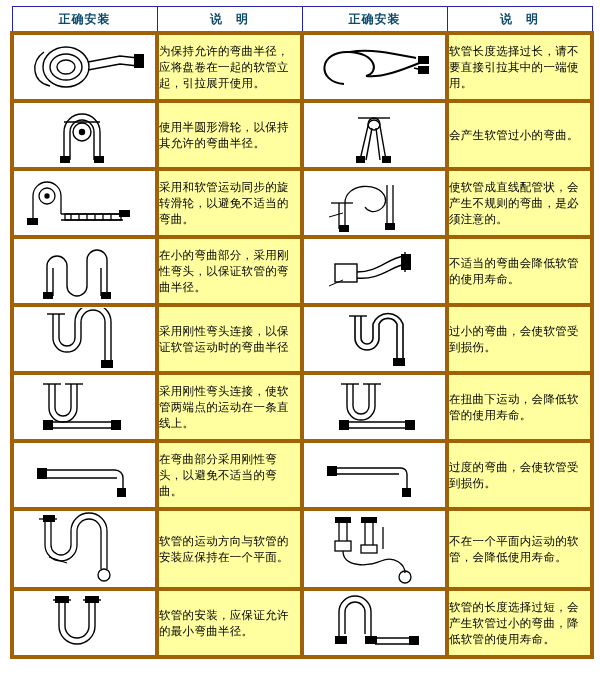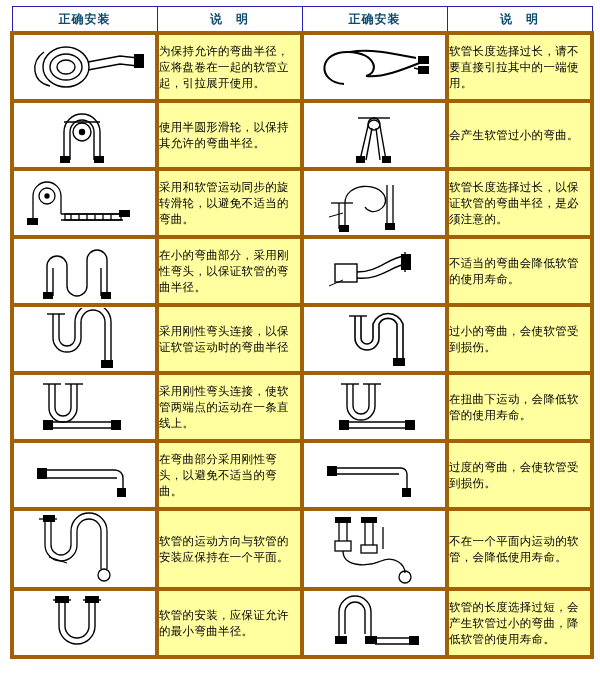--- a/index.html
+++ b/index.html
@@ -204,21 +204,21 @@
                 <path d="M22 30 L44 30"></path>
                 <path d="M78 12 L78 56"></path>
                 <path d="M84 12 L84 56"></path>
               </g>
               <rect x="30" y="52" width="10" height="7" fill="#000"></rect>
               <rect x="76" y="50" width="10" height="7" fill="#000"></rect>
               <path d="M20 44 L34 40" stroke="#000" stroke-width="1"></path>
             </svg>
           </span>
         </td>
-        <td class="txt-cell">软管长度选择过长，以保证软管的弯曲半径，是必须注意的。</td>
+        <td class="txt-cell">使软管成直线配管状，会产生不规则的弯曲，是必须注意的。</td>
       </tr>
 
       <tr>
         <td class="img-cell">
           <span class="fig">
             <svg width="132" height="58" viewBox="0 0 132 58">
               <g fill="none" stroke="#000" stroke-width="1.4">
                 <path d="M28 54 L28 24 A10 10 0 0 1 48 24 L48 44 A10 10 0 0 0 68 44 L68 18"></path>
                 <path d="M68 18 A10 10 0 0 1 88 18 L88 54"></path>
                 <path d="M34 54 L34 26"></path>

